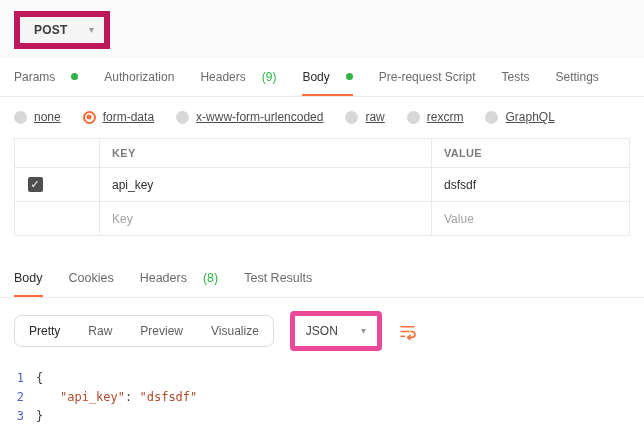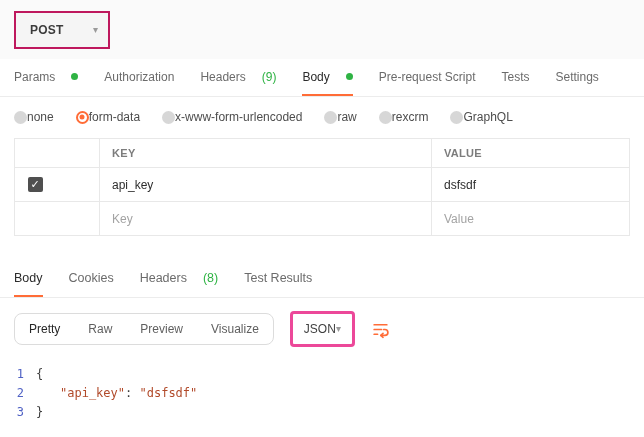--- a/index.html
+++ b/index.html
@@ -9,21 +9,21 @@
     background: #ffffff;
     color: #333;
     font-size: 12px;
     overflow: hidden;
   }
   .app { width: 644px; height: 437px; background: #fff; }
 
   
   .request-bar { display: flex; align-items: stretch; padding: 11px 14px 10px; background: #fafafa; }
   .method-select {
-    width: 96px; height: 38px; border: 2px solid #be185d; background: #f5f5f5;
+    width: 96px; height: 38px; border: 6px solid #be185d; background: #f5f5f5;
     display: flex; align-items: center; justify-content: space-between;
     padding: 0 10px 0 14px; cursor: pointer;
   }
   .method-label { font-weight: 700; font-size: 12px; color: #3c3c3c; letter-spacing: .2px; }
   .chev { color: #9a9a9a; font-size: 10px; line-height: 1; }
   .url-input {
     flex: 1; height: 38px; border: 1px solid #d8d8d8; border-left: none;
     background: #fff; padding: 0 12px; font-family: "Liberation Sans", sans-serif;
     font-size: 12.5px; color: #2d2d2d; outline: none;
   }
@@ -31,21 +31,21 @@
   
   .tabs { display: flex; align-items: stretch; padding: 0 14px; border-bottom: 1px solid #ececec; }
   .tab { display: flex; align-items: center; gap: 16px; margin-right: 26px;
          height: 37px; border-bottom: 2px solid transparent; color: #6b6b6b; cursor: pointer; white-space: nowrap; }
   .tab.active { color: #2b2b2b; border-bottom-color: #ff6c37; }
   .dot { width: 7px; height: 7px; border-radius: 50%; background: #2fb344; }
   .count { color: #2fb344; }
 
   
   .body-types { display: flex; align-items: center; padding: 13px 14px 12px; }
-  .bt { display: flex; align-items: center; margin-right: 22px; color: #4d4d4d; cursor: pointer; }
+  .bt { display: flex; align-items: center; gap: 7px; margin-right: 22px; color: #4d4d4d; cursor: pointer; text-decoration: underline; }
   .radio { position: relative; width: 13px; height: 13px; border-radius: 50%; background: #d7d7d7; flex: none; }
   .radio.selected { background: #fff; border: 2px solid #ff6c37; }
   .radio.selected::after { content: ""; position: absolute; left: 50%; top: 50%;
     transform: translate(-50%,-50%); width: 5px; height: 5px; border-radius: 50%; background: #ff6c37; }
 
   
   .kv-table { margin: 2px 14px 0; border: 1px solid #e8e8e8; border-bottom: 1px solid #e8e8e8; }
   .kv-row { display: grid; grid-template-columns: 40px 1fr 198px; border-top: 1px solid #e8e8e8; gap: 44px; }
   .kv-row.kv-head { border-top: none; }
   .kv-cell { padding: 0 12px; display: flex; align-items: center; border-left: 1px solid #e8e8e8; min-height: 33px; }
@@ -55,22 +55,22 @@
               display: flex; align-items: center; justify-content: center; font-size: 11px; cursor: pointer; }
   .cell-text { color: #2d2d2d; }
   .placeholder { color: #a3a3a3; }
 
   
   .res-tabs { margin-top: 24px; font-size: 12.5px; }
   .res-toolbar { display: flex; align-items: center; padding: 13px 14px 10px; }
   .view-group { display: flex; border: 1px solid #dcdcdc; border-radius: 8px; overflow: hidden; }
   .view-item { padding: 8px 14px; color: #5f5f5f; cursor: pointer; }
   .view-item.active { color: #262626; }
-  .json-select { margin-left: 16px; display: flex; align-items: center; gap: 0;
-                 border: 3px solid #ec4899; border-radius: 4px; padding: 8px 11px; color: #3f3f3f; cursor: pointer; }
+  .json-select { margin-left: 16px; display: flex; align-items: center; gap: 23px;
+                 border: 5px solid #ec4899; border-radius: 4px; padding: 8px 11px; color: #3f3f3f; cursor: pointer; }
   .wrap-btn { margin-left: 16px; display: flex; align-items: center; cursor: pointer; }
 
   
   .code { padding: 8px 0 0; font-family: "DejaVu Sans Mono", monospace; font-size: 12px; line-height: 19px; }
   .code-line { display: flex; }
   .ln { width: 36px; text-align: right; padding-right: 12px; color: #4f61c4; flex: none;
         -webkit-user-select: none; user-select: none; }
   .indent { width: 24px; flex: none; }
   .tok-brace, .tok-sep { color: #3d3d3d; white-space: pre; }
   .tok-str { color: #b14a2a; white-space: pre; }

